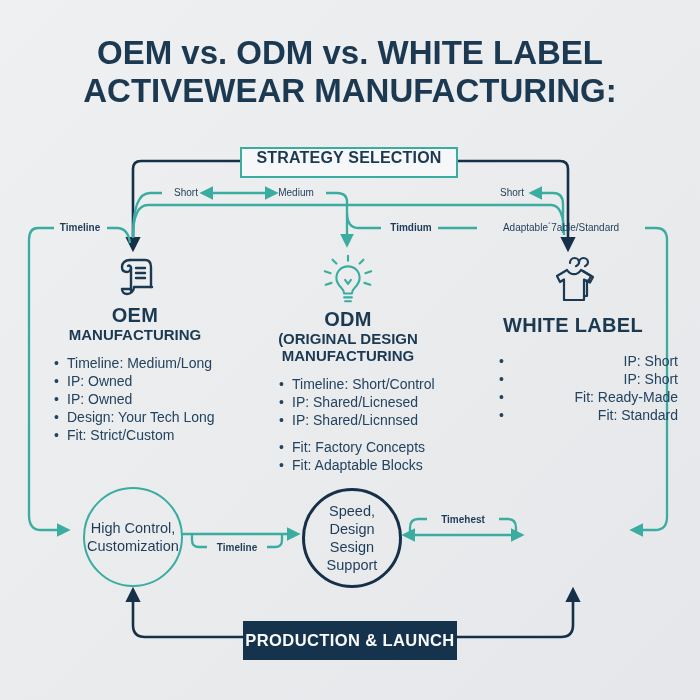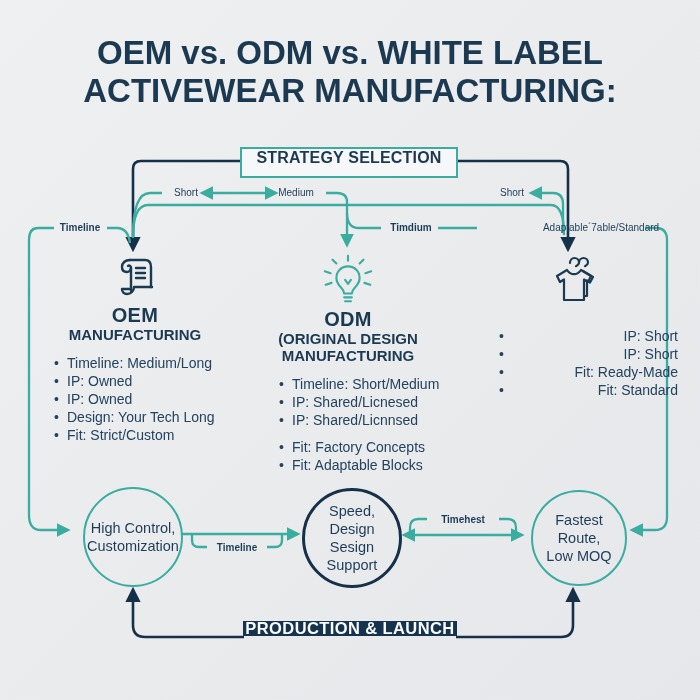--- a/index.html
+++ b/index.html
@@ -32,21 +32,21 @@
   #col-oem ul.bullets { margin-left:39px; }
   #col-odm ul.bullets { margin-left:29px; }
   #col-wl  ul.bullets { margin-left:31px; }
   li.gap { margin-top:9px; }
   .circle { position:absolute; border-radius:50%; display:flex; flex-direction:column;
     align-items:center; justify-content:center; text-align:center; font-size:14.5px;
     line-height:18px; color:#1e3c58; z-index:2; background:transparent; }
   #circle-oem { left:83px;  top:487px; width:96px; height:96px; border:2.5px solid #3aaca0; }
   #circle-odm { left:302px; top:488px; width:94px; height:94px; border:3.5px solid #16304a; }
   #circle-wl  { left:531px; top:490px; width:92px; height:92px; border:2.5px solid #3aaca0; }
-  .production-box { position:absolute; left:243px; top:621px; width:214px; height:15px;
+  .production-box { position:absolute; left:243px; top:621px; width:214px; height:39px;
     background:#16334e; color:#fafbfc; font-weight:bold; font-size:16.5px;
     display:flex; align-items:center; justify-content:center; letter-spacing:.4px; z-index:3; }
 </style>
 </head>
 <body>
 
 <div class="canvas">
 
   <svg class="connectors" width="700" height="700" viewBox="0 0 700 700">
     <defs>
@@ -90,21 +90,21 @@
 
   <div class="strategy-box">
     <span>STRATEGY SELECTION</span>
   </div>
 
   <div class="conn-label" style="left:186px; top:185px;">Short</div>
   <div class="conn-label" style="left:296px; top:185px;">Medium</div>
   <div class="conn-label" style="left:512px; top:185px;">Short</div>
   <div class="conn-label b" style="left:80px; top:220px;">Timeline</div>
   <div class="conn-label b" style="left:387px; top:220px;margin-left:24px;">Timdium</div>
-  <div class="conn-label" style="left:561px; top:220px;margin-left:40px;">Adaptable´7able/Standard</div>
+  <div class="conn-label" style="left:561px; top:220px;">Adaptable´7able/Standard</div>
 
   <div class="column" id="col-oem">
     <div class="col-icon">
       <svg width="48" height="48" viewBox="0 0 48 48" fill="none" stroke="#1c3952" stroke-width="2.4" stroke-linecap="round" stroke-linejoin="round">
         <path d="M19 7 C14 7 11 10 11 14 C11 17 13 19 16 19 C18 19 20 17 20 15 C20 13 18 12 17 13"></path>
         <path d="M19 7 H34 C38 7 40 10 40 14 V34"></path>
         <path d="M20 15 V38"></path>
         <path d="M41 34 H23 C23 38 20 41 16 41 C13 41 11 39 11 36 H19"></path>
         <path d="M25 15 H34 M25 20 H34 M25 25 H34"></path>
       </svg>
@@ -126,57 +126,54 @@
         <path d="M30 13 C23 13 18 18 18 25 C18 29 20 32 23 35 C25 37 26 38 26 41 H34 C34 38 35 37 37 35 C40 32 42 29 42 25 C42 18 37 13 30 13 Z"></path>
         <path d="M27 27 L30 31 L33 27"></path>
         <path d="M26 45 H34 M27 49 H33"></path>
         <path d="M30 7 V2 M18 10 L14 6 M42 10 L46 6 M12 20 L6 18 M48 20 L54 18 M13 30 L7 32 M47 30 L53 32"></path>
       </svg>
     </div>
     <div class="col-title">ODM</div>
     <div class="col-sub">(ORIGINAL DESIGN</div>
     <div class="col-sub">MANUFACTURING</div>
     <ul class="bullets">
-      <li>Timeline: Short/Medium</li>
+      <li>Timeline: Short/Control</li>
       <li>IP: Shared/Licnesed</li>
       <li>IP: Shared/Licnnsed</li>
       <li class="gap">Fit: Factory Concepts</li>
       <li>Fit: Adaptable Blocks</li>
     </ul>
   </div>
 
   <div class="column" id="col-wl">
     <div class="col-icon">
       <svg width="60" height="58" viewBox="0 0 60 58" fill="none" stroke="#1c3952" stroke-width="2.2" stroke-linecap="round" stroke-linejoin="round">
         <path d="M36 10 C36 7 38 5 40.5 5 C43 5 45 7 45 9.5 C45 11.5 43.5 12.2 42 13.2"></path>
         <path d="M40 18 L50 24 L47 29.5 L44 27.5 V43 H41"></path>
         <path d="M27 10 C27 7 29 5 31.5 5 C34 5 36 7 36 9.5 C36 11.5 34.5 12.2 33 13.2"></path>
         <path d="M24 17 L14 23 L17 29 L21 26.5 V47 H41 V26.5 L45 29 L48 23 L38 17 C36 20 33.5 21.2 31 21.2 C28.5 21.2 26 20 24 17 Z"></path>
       </svg>
     </div>
+    <div class="col-title">WHITE LABEL</div>
     <ul class="bullets" style="margin-top:16px;text-align:right;">
       <li>IP: Short</li>
       <li>IP: Short</li>
       <li>Fit: Ready-Made</li>
       <li>Fit: Standard</li>
     </ul>
   </div>
 
   <div class="circle" id="circle-oem">
     <span>High Control,</span>
     <span>Customization</span>
   </div>
   <div class="circle" id="circle-odm">
     <span>Speed, Design</span>
     <span>Sesign Support</span>
   </div>
-  <div class="circle" id="circle-wl">
-    <span>Fastest Route,</span>
-    <span>Low MOQ</span>
-  </div>
 
   <div class="conn-label b" style="left:237px; top:540px;">Timeline</div>
   <div class="conn-label b" style="left:463px; top:512px;">Timehest</div>
 
   <div class="production-box">
     <span>PRODUCTION &amp; LAUNCH</span>
   </div>
 
 </div>
 

